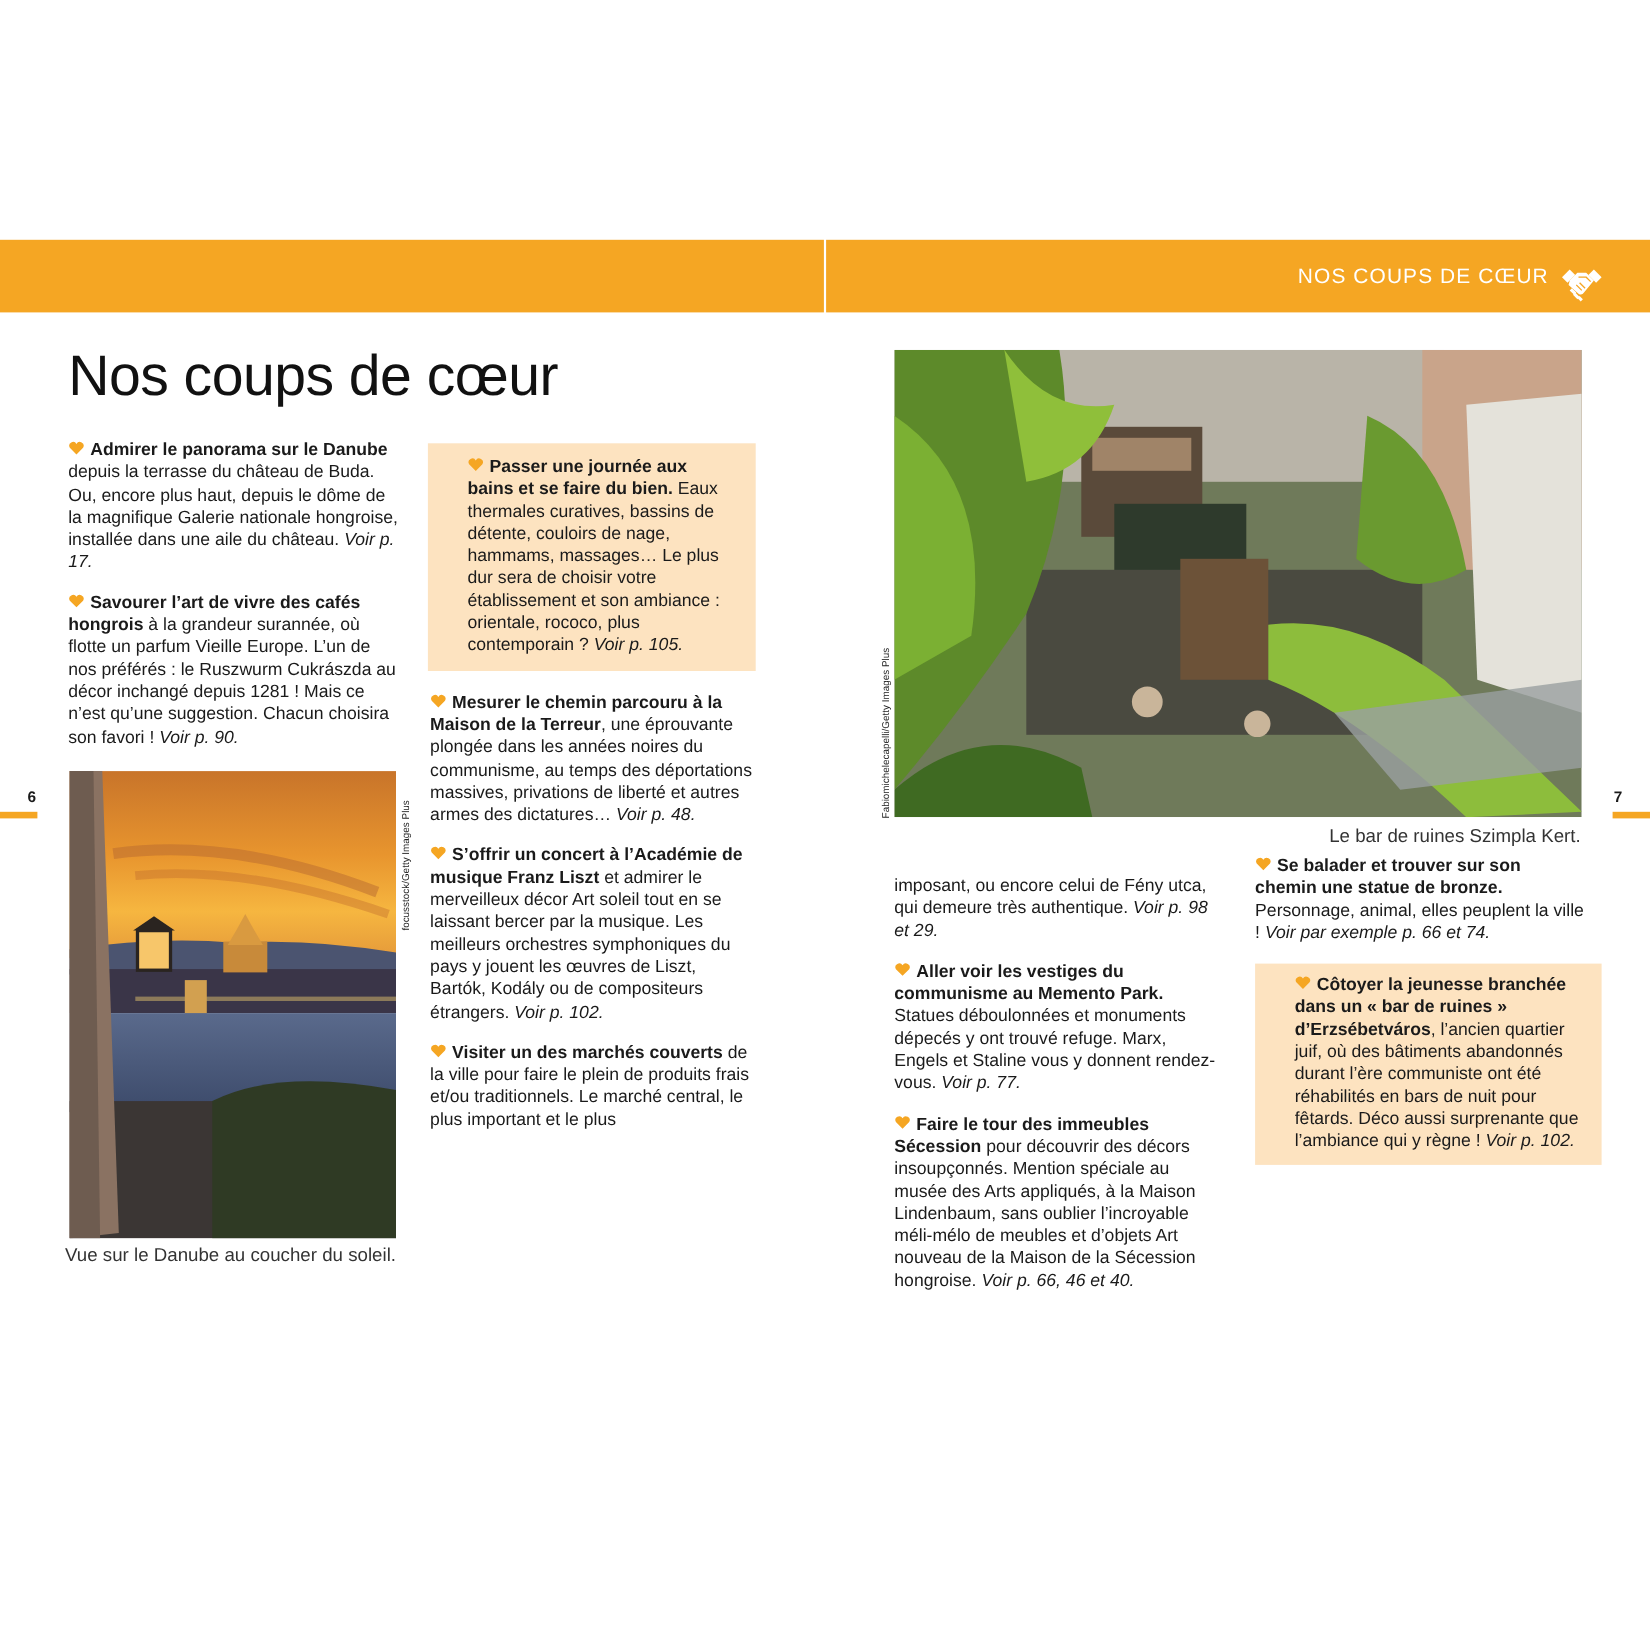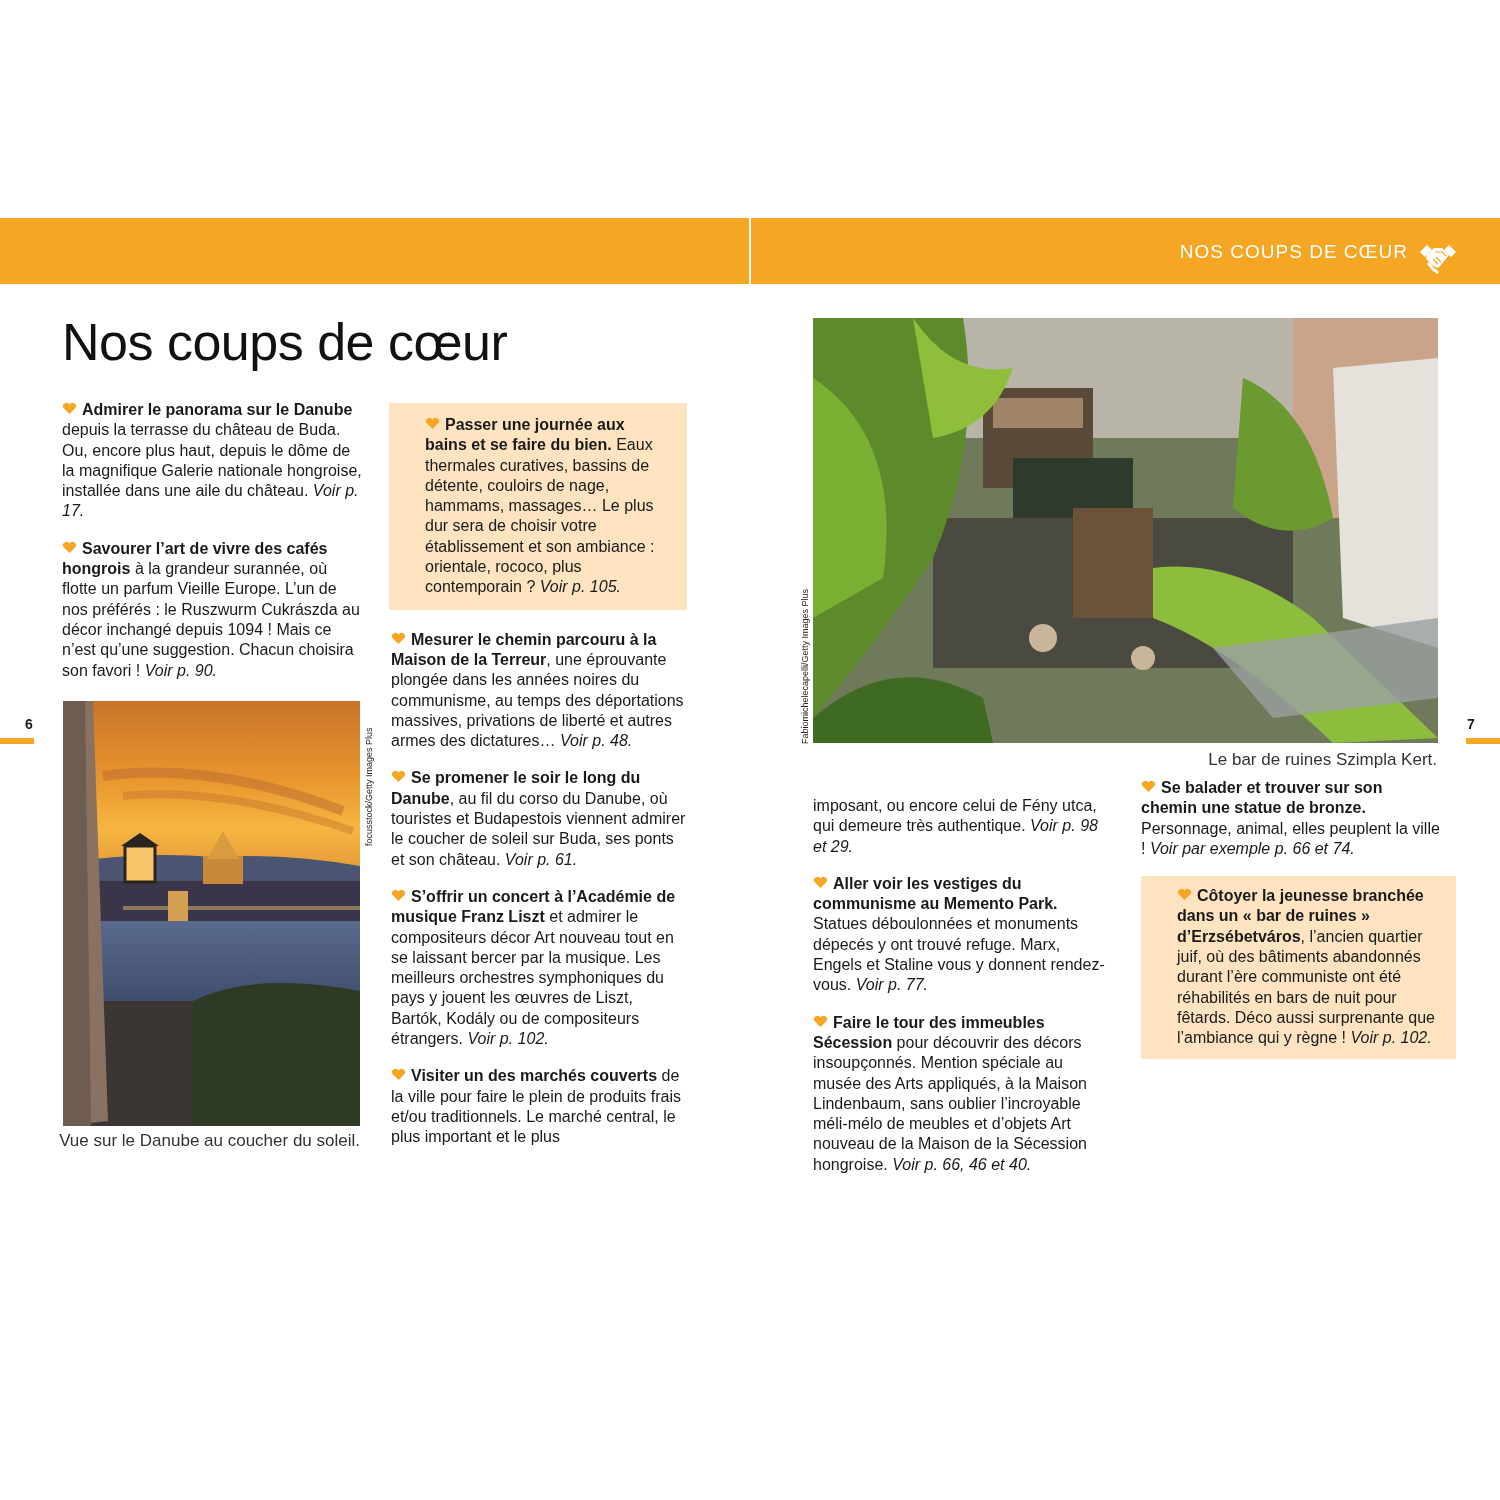--- a/index.html
+++ b/index.html
@@ -51,21 +51,21 @@
 
 <div class="col" style="left:62px; top:400px; width:300px;">
   <p class="item">
     <svg class="heart" viewBox="0 0 16 14">
         <path d="M8 13 L1.5 6.5 A3.6 3.6 0 0 1 8 2.8 A3.6 3.6 0 0 1 14.5 6.5 Z" fill="#f5a623"></path>
       </svg><b>Admirer le panorama sur le Danube</b><span> depuis la terrasse du château de Buda. Ou, encore plus haut, depuis le dôme de la magnifique Galerie nationale hongroise, installée dans une aile du château. </span><i>Voir p. 17.</i>
   </p>
   <p class="item">
     <svg class="heart" viewBox="0 0 16 14">
         <path d="M8 13 L1.5 6.5 A3.6 3.6 0 0 1 8 2.8 A3.6 3.6 0 0 1 14.5 6.5 Z" fill="#f5a623"></path>
-      </svg><b>Savourer l’art de vivre des cafés hongrois</b><span> à la grandeur surannée, où flotte un parfum Vieille Europe. L’un de nos préférés : le Ruszwurm Cukrászda au décor inchangé depuis 1094 ! Mais ce n’est qu’une suggestion. Chacun choisira son favori ! </span><i>Voir p. 90.</i>
+      </svg><b>Savourer l’art de vivre des cafés hongrois</b><span> à la grandeur surannée, où flotte un parfum Vieille Europe. L’un de nos préférés : le Ruszwurm Cukrászda au décor inchangé depuis 1281 ! Mais ce n’est qu’une suggestion. Chacun choisira son favori ! </span><i>Voir p. 90.</i>
   </p>
 </div>
 
 <div class="photo" style="left:63px; top:701px; width:297px; height:425px;">
   <svg width="297" height="425" viewBox="0 0 297 425">
     <defs>
       <linearGradient id="sky" x1="0" y1="0" x2="0" y2="1">
         <stop offset="0" stop-color="#c8742a"></stop>
         <stop offset="0.45" stop-color="#e8952e"></stop>
         <stop offset="0.75" stop-color="#f6b640"></stop>
@@ -104,26 +104,21 @@
       </svg><b>Passer une journée aux bains et se faire du bien.</b><span> Eaux thermales curatives, bassins de détente, couloirs de nage, hammams, massages… Le plus dur sera de choisir votre établissement et son ambiance : orientale, rococo, plus contemporain ? </span><i>Voir p. 105.</i>
   </div>
   <p class="item">
     <svg class="heart" viewBox="0 0 16 14">
         <path d="M8 13 L1.5 6.5 A3.6 3.6 0 0 1 8 2.8 A3.6 3.6 0 0 1 14.5 6.5 Z" fill="#f5a623"></path>
       </svg><b>Mesurer le chemin parcouru à la Maison de la Terreur</b><span>, une éprouvante plongée dans les années noires du communisme, au temps des déportations massives, privations de liberté et autres armes des dictatures… </span><i>Voir p. 48.</i>
   </p>
   <p class="item">
     <svg class="heart" viewBox="0 0 16 14">
         <path d="M8 13 L1.5 6.5 A3.6 3.6 0 0 1 8 2.8 A3.6 3.6 0 0 1 14.5 6.5 Z" fill="#f5a623"></path>
-      </svg><b>Se promener le soir le long du Danube</b><span>, au fil du corso du Danube, où touristes et Budapestois viennent admirer le coucher de soleil sur Buda, ses ponts et son château. </span><i>Voir p. 61.</i>
-  </p>
-  <p class="item">
-    <svg class="heart" viewBox="0 0 16 14">
-        <path d="M8 13 L1.5 6.5 A3.6 3.6 0 0 1 8 2.8 A3.6 3.6 0 0 1 14.5 6.5 Z" fill="#f5a623"></path>
-      </svg><b>S’offrir un concert à l’Académie de musique Franz Liszt</b><span> et admirer le compositeurs décor Art nouveau tout en se laissant bercer par la musique. Les meilleurs orchestres symphoniques du pays y jouent les œuvres de Liszt, Bartók, Kodály ou de compositeurs étrangers. </span><i>Voir p. 102.</i>
+      </svg><b>S’offrir un concert à l’Académie de musique Franz Liszt</b><span> et admirer le merveilleux décor Art soleil tout en se laissant bercer par la musique. Les meilleurs orchestres symphoniques du pays y jouent les œuvres de Liszt, Bartók, Kodály ou de compositeurs étrangers. </span><i>Voir p. 102.</i>
   </p>
   <p class="item">
     <svg class="heart" viewBox="0 0 16 14">
         <path d="M8 13 L1.5 6.5 A3.6 3.6 0 0 1 8 2.8 A3.6 3.6 0 0 1 14.5 6.5 Z" fill="#f5a623"></path>
       </svg><b>Visiter un des marchés couverts</b><span> de la ville pour faire le plein de produits frais et/ou traditionnels. Le marché central, le plus important et le plus</span>
   </p>
 </div>
 
 <div class="photo" style="left:813px; top:318px; width:625px; height:425px;">
   <svg width="625" height="425" viewBox="0 0 625 425">

